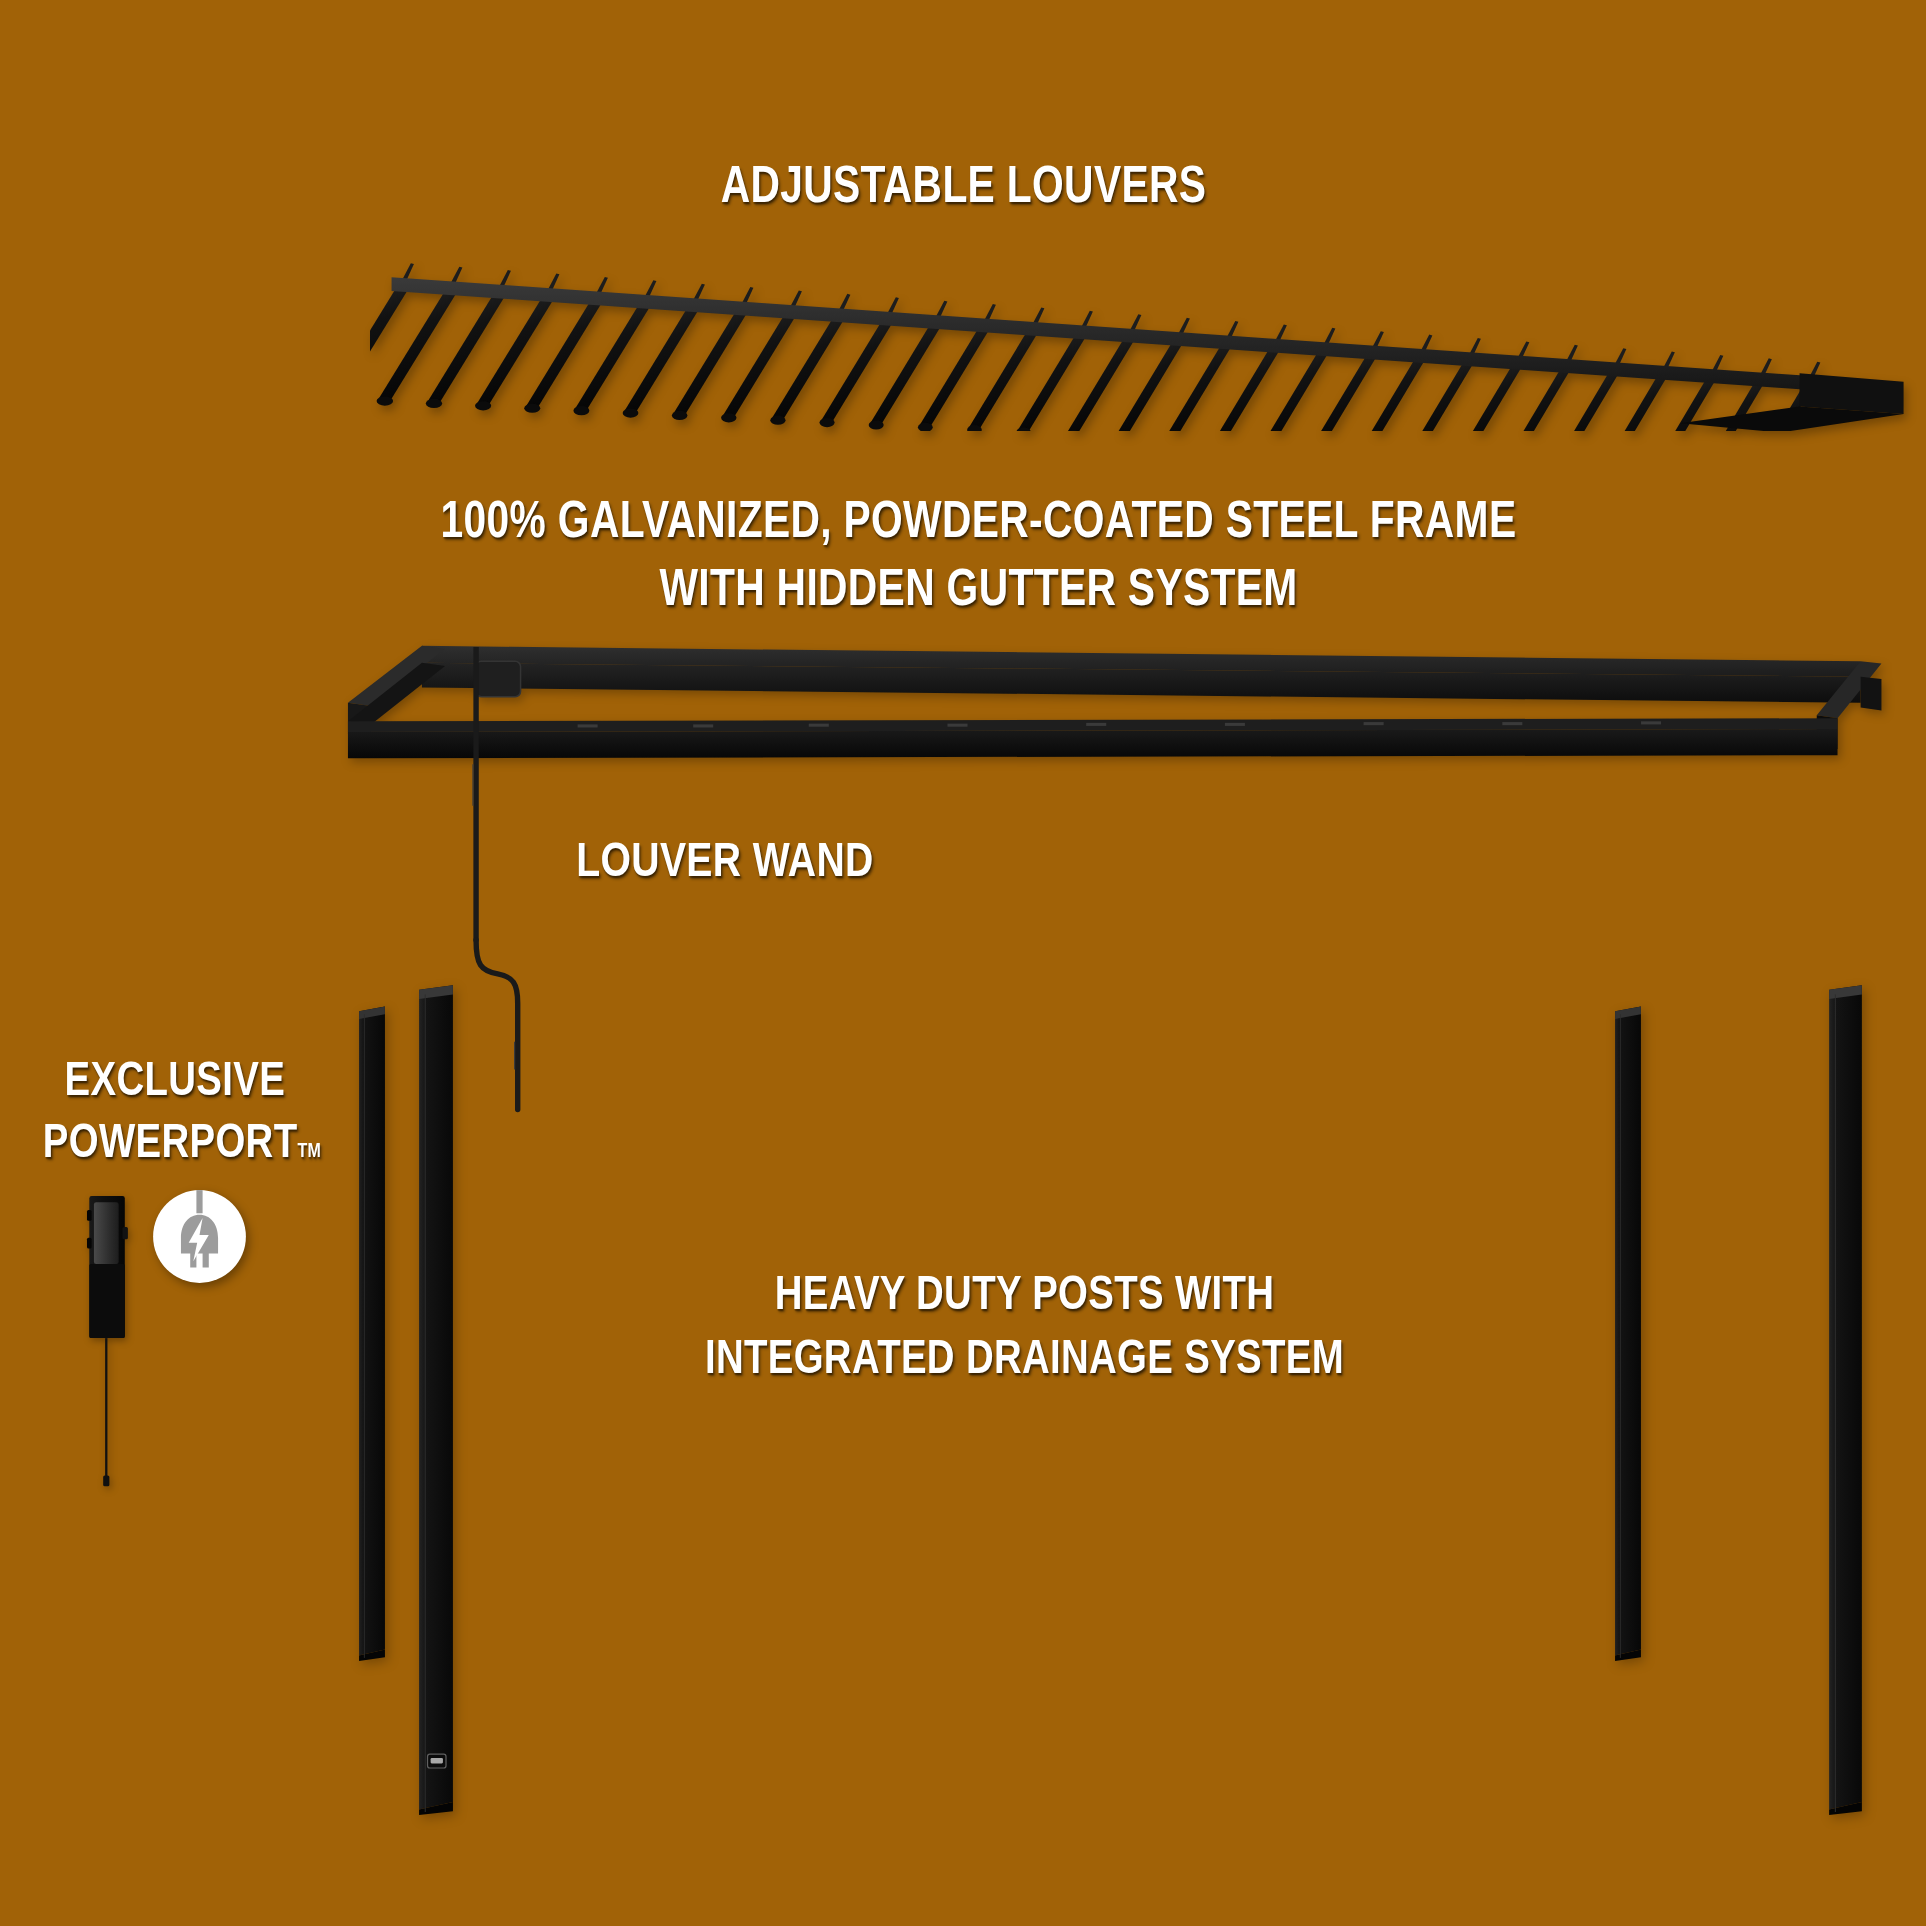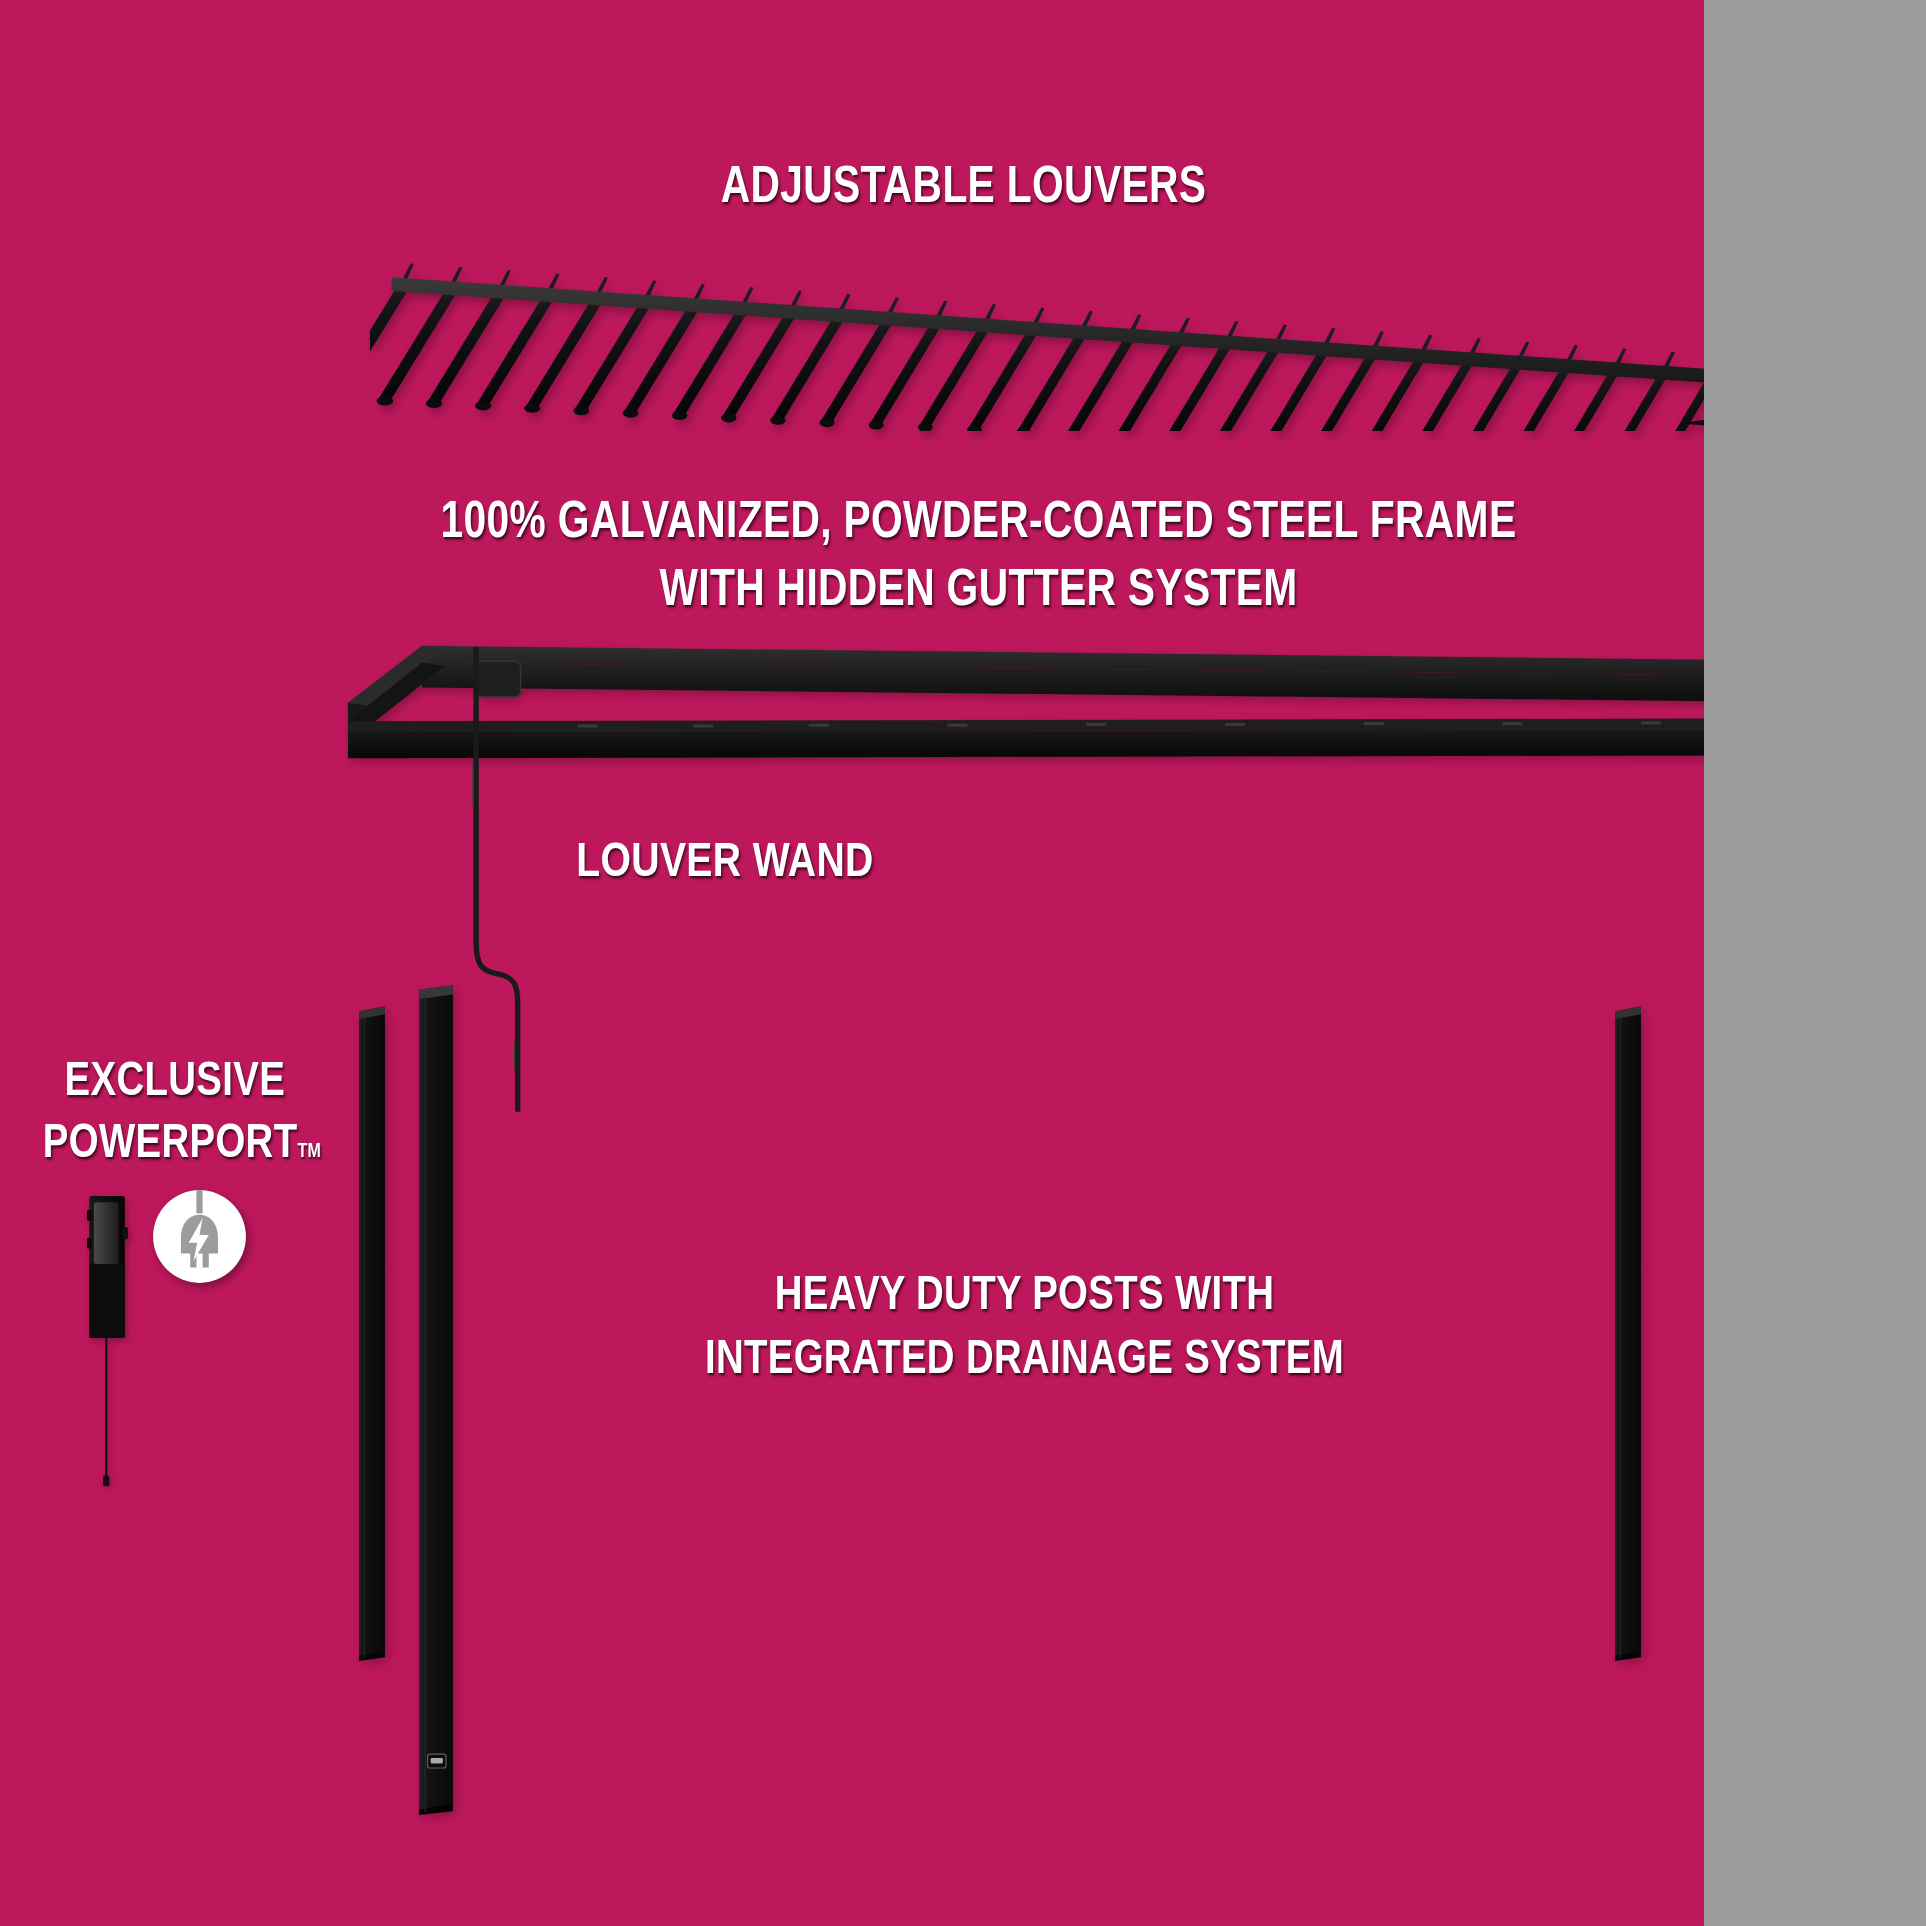--- a/index.html
+++ b/index.html
@@ -2,22 +2,22 @@
 <html style="font-size:12.3px"><head>
 <meta charset="utf-8">
 <style>
   html,body{margin:0;padding:0;background:#9c9c9c;}
   body{
     font-family:"Liberation Sans", sans-serif;
     -webkit-font-smoothing:antialiased;
   }
   #stage{
     position:relative;
-    width:1704px;height:1926px;
-    background:#be185d;
+    width:1926px;height:1926px;
+    background:#a16207;
     overflow:hidden;
   }
 
   
   .label{
     position:absolute;
     color:#ffffff;
     font-weight:700;
     text-transform:uppercase;
     letter-spacing:0.4px;

